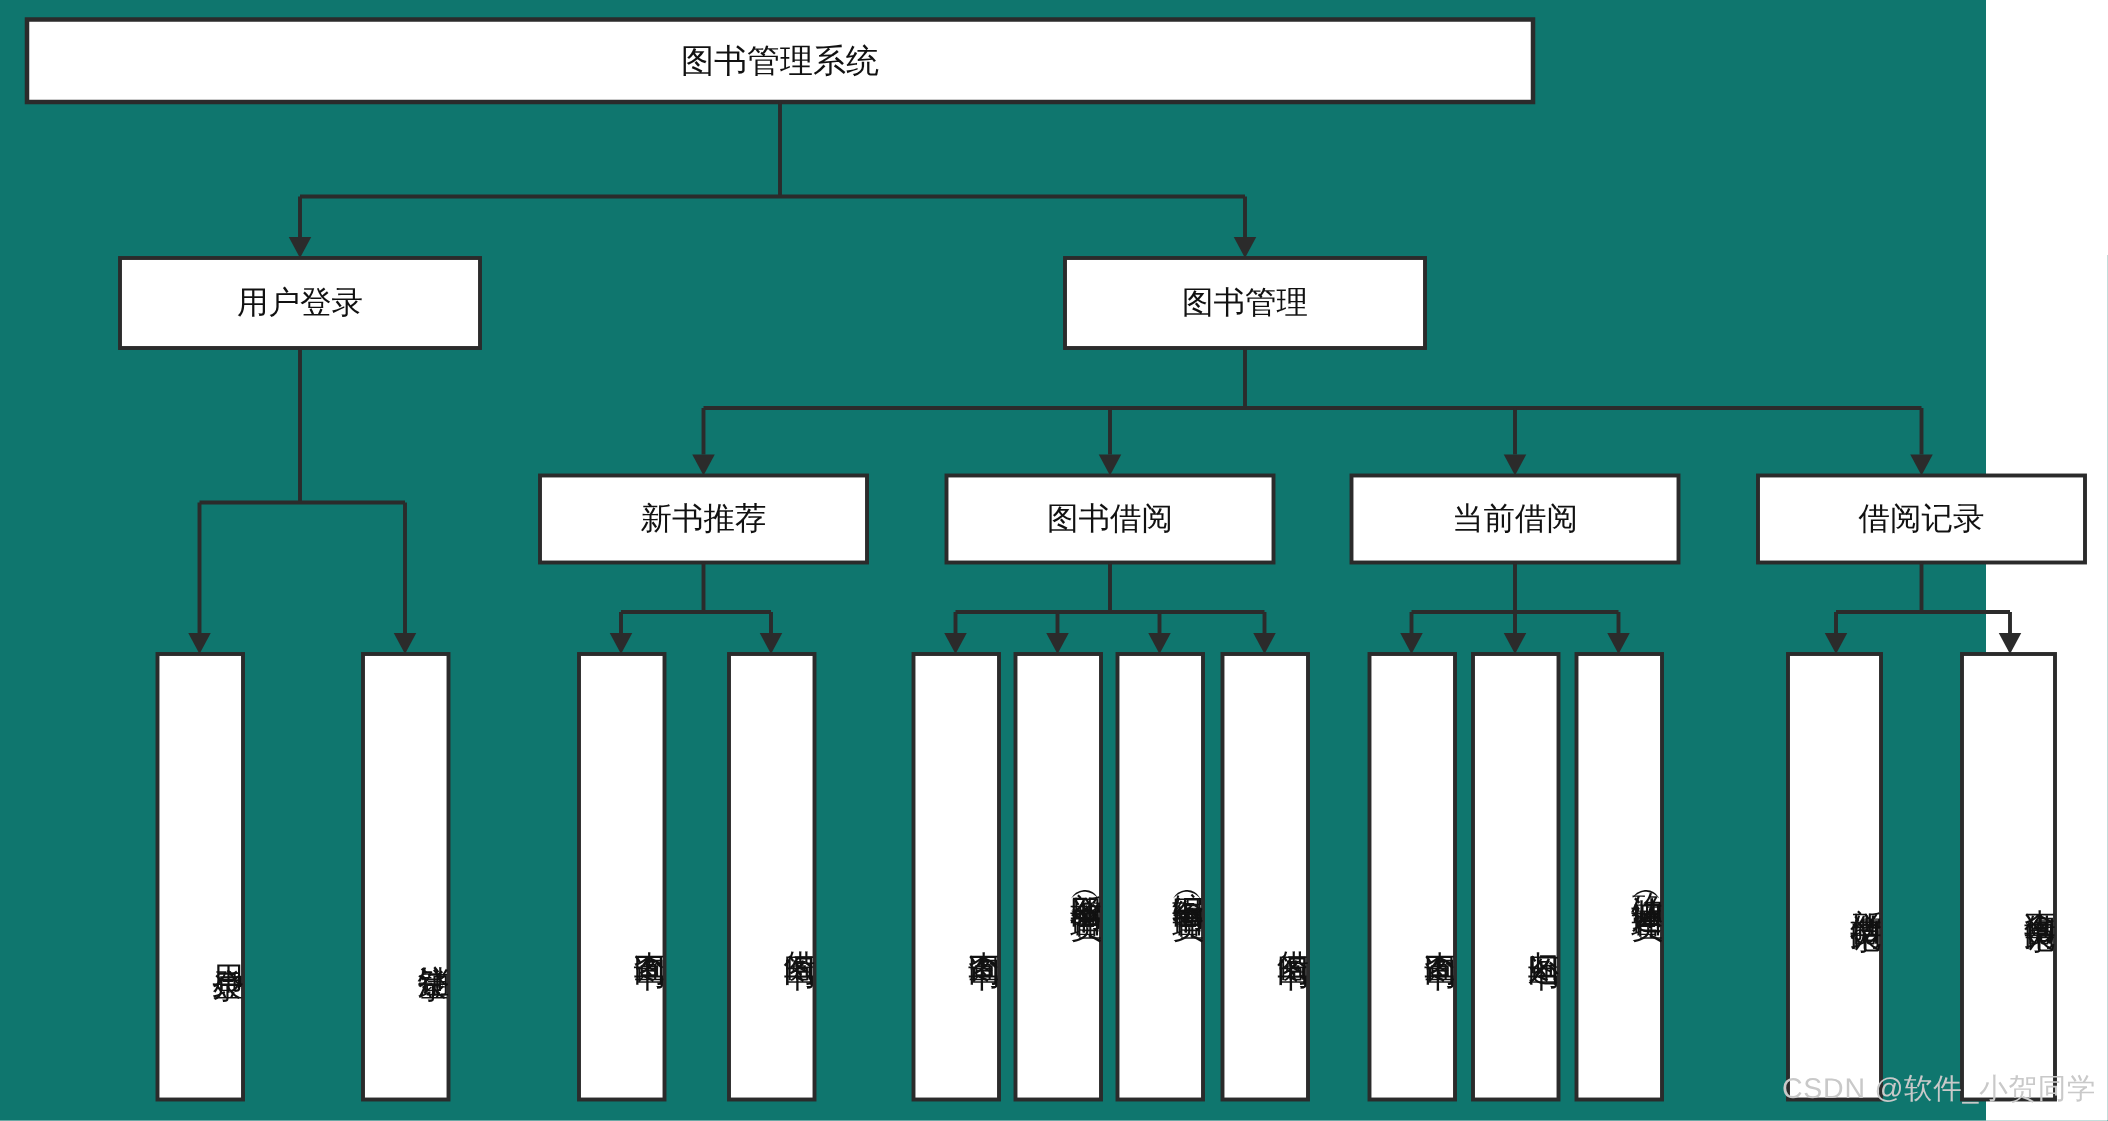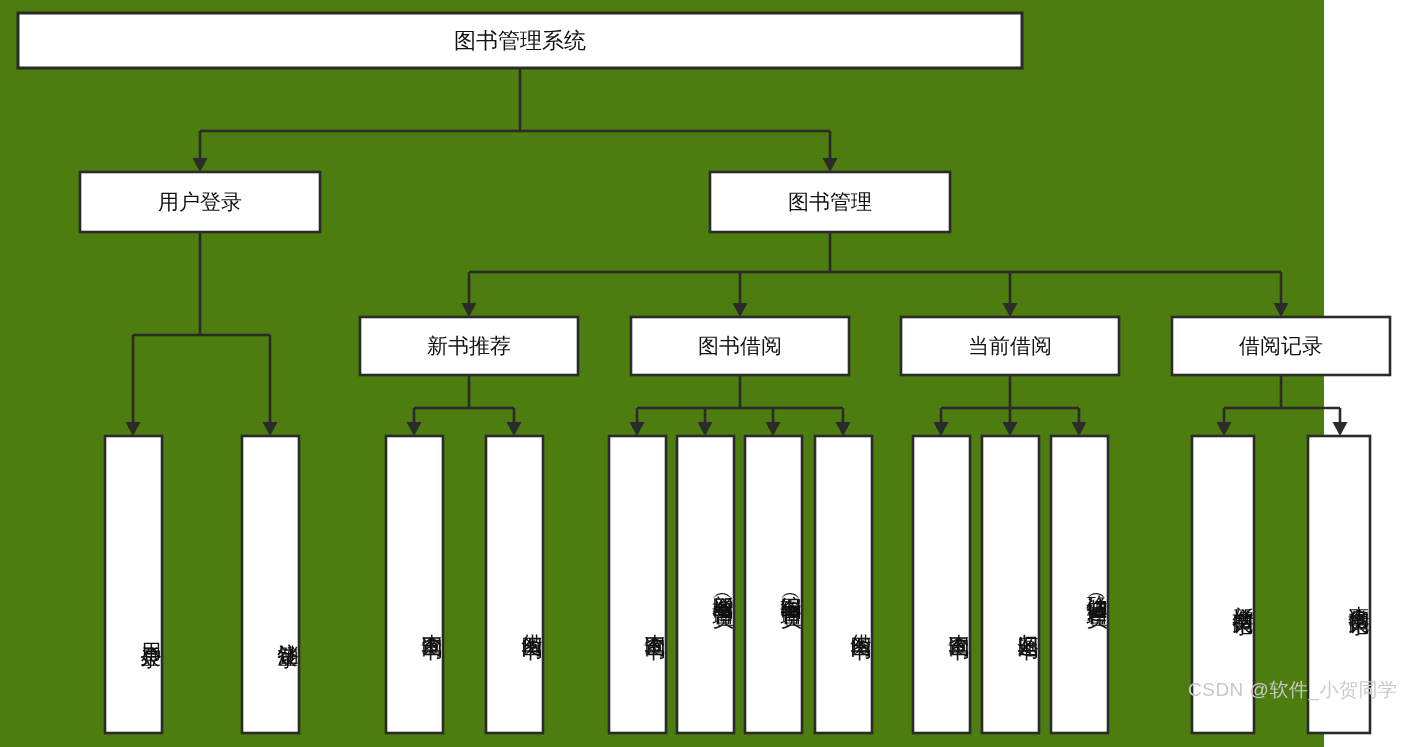--- a/index.html
+++ b/index.html
@@ -10,21 +10,21 @@
   body {
     width: 1405px;
     height: 747px;
     font-family: "Liberation Sans", "DejaVu Sans", sans-serif;
     overflow: hidden;
   }
   #diagram-root {
     position: relative;
     width: 1324px;
     height: 747px;
-    background: #4d7c0f;
+    background: #0f766e;
   }
   svg.diagram-canvas {
     position: absolute;
     left: 0;
     top: 0;
     width: 1405px;
     height: 747px;
     display: block;
   }
   .node-box {
@@ -74,21 +74,21 @@
     color: #111111;
     display: flex;
     align-items: flex-start;
     justify-content: center;
     white-space: nowrap;
     pointer-events: none;
   }
   .watermark {
     position: absolute;
     left: 1188px;
-    top: 677px;
+    top: 713px;
     font-family: "Liberation Sans", "DejaVu Sans", sans-serif;
     font-size: 19px;
     color: #c9c9c9;
     white-space: nowrap;
     letter-spacing: 0.5px;
   }
 </style>
 </head>
 <body>
 

